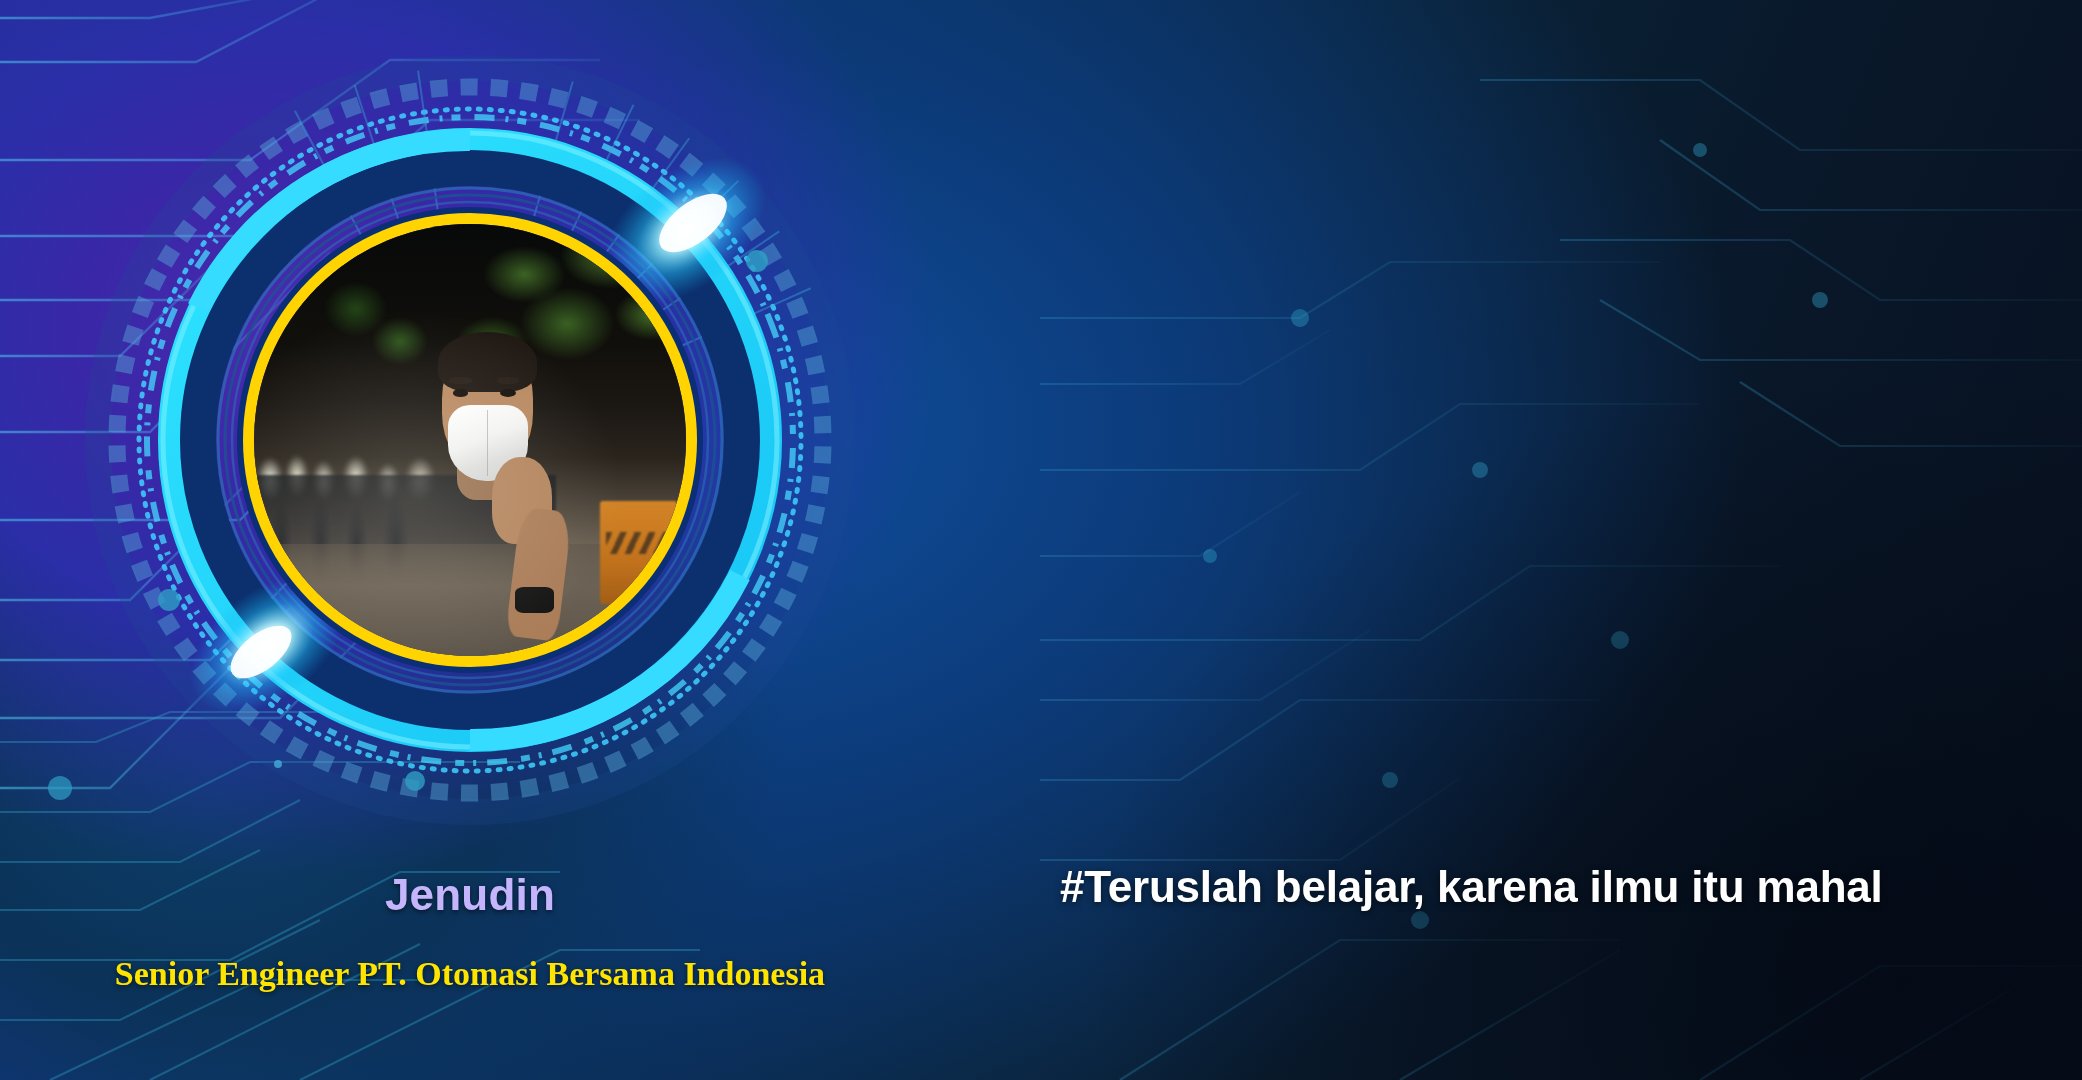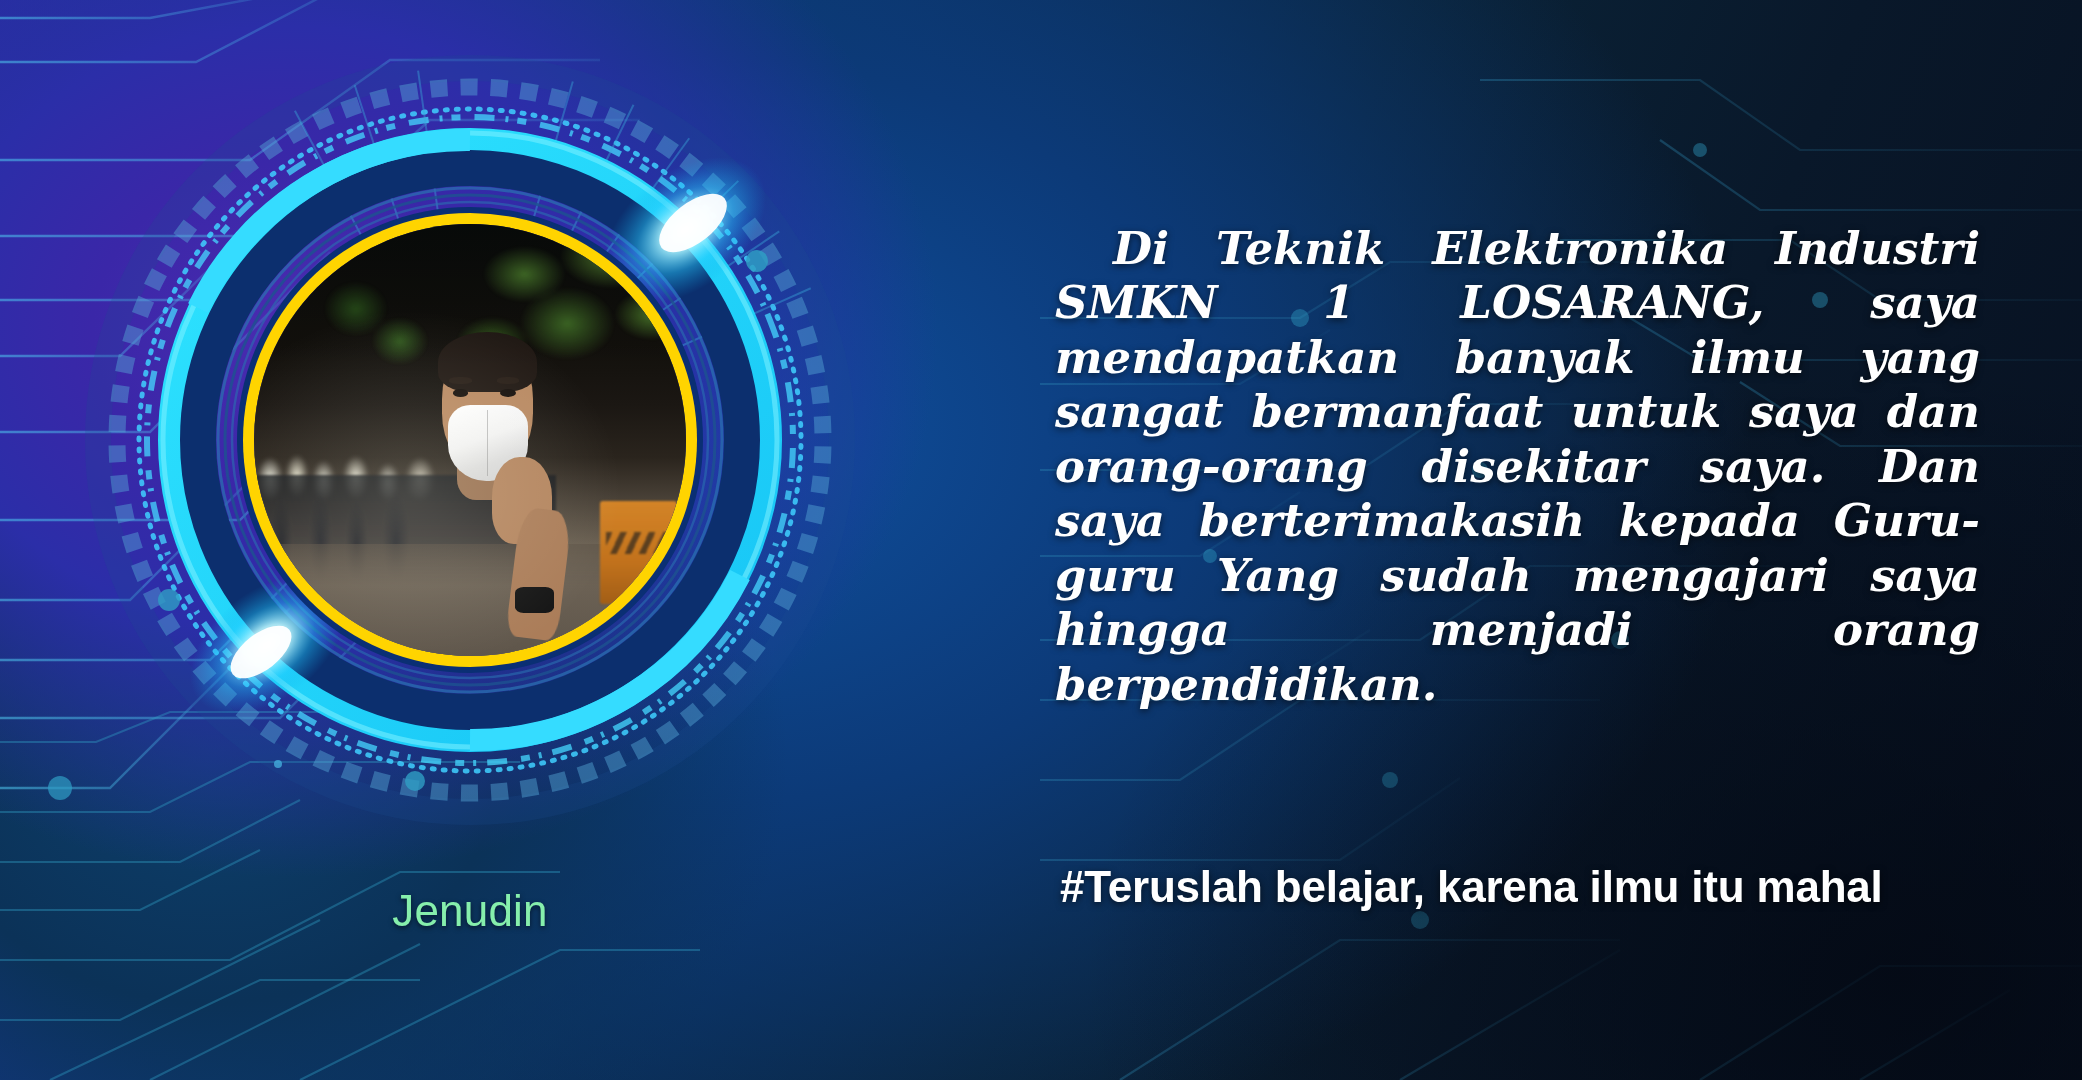--- a/index.html
+++ b/index.html
@@ -209,26 +209,25 @@
       radial-gradient(ellipse 70% 60% at 36% 62%, rgba(255,255,235,.16) 0%, rgba(255,255,235,0) 70%),
       linear-gradient(180deg, rgba(0,0,0,.28) 0%, rgba(0,0,0,0) 34%);
   }
 
   
   .name{
     position:absolute;
     left:0; top:870px;
     width:940px;
     text-align:center;
-    color:#86efac;
+    color:#c4b5fd;
     font-size:44px;
-    font-weight:normal;
+    font-weight:bold;
     letter-spacing:.2px;
     text-shadow:0 2px 5px rgba(0,0,0,.55);
-    margin-top:16px;
   }
   .role{
     position:absolute;
     left:0; top:955px;
     width:940px;
     text-align:center;
     color:#ffe400;
     font-family:"Liberation Serif", serif;
     font-size:34px;
     font-weight:bold;
@@ -432,17 +431,17 @@
         <div class="ph-mask"></div>
         <div class="ph-hand"></div>
         <div class="ph-arm"></div>
         <div class="ph-watch"></div>
         <div class="ph-grade"></div>
       </div>
     </div>
   </div>
 
   <div class="name">Jenudin</div>
-
-  <div class="quote">Di Teknik Elektronika Industri SMKN 1 LOSARANG, saya mendapatkan banyak ilmu yang sangat bermanfaat untuk saya dan orang-orang disekitar saya. Dan saya berterimakasih kepada Guru-guru Yang sudah mengajari saya hingga menjadi orang berpendidikan.</div>
+  <div class="role">Senior Engineer PT. Otomasi Bersama Indonesia</div>
+
   <div class="hashtag">#Teruslah belajar, karena ilmu itu mahal</div>
 
 </div>
 
 </body></html>

